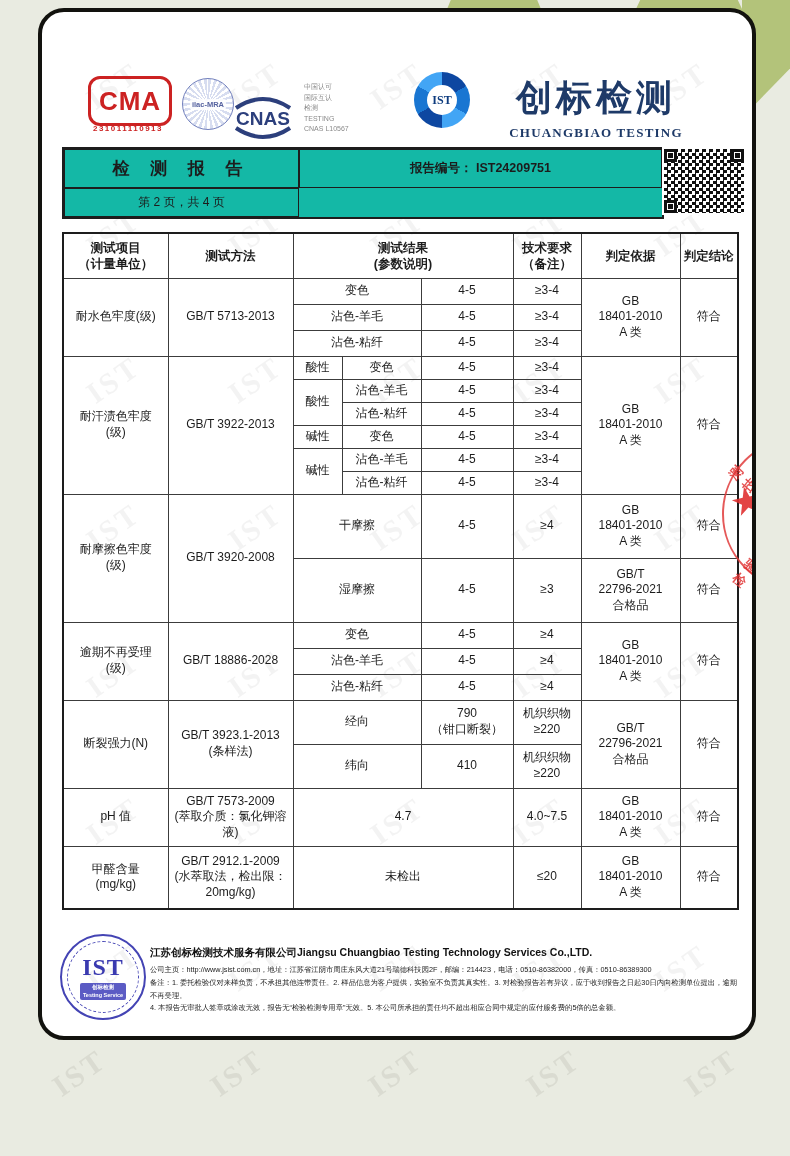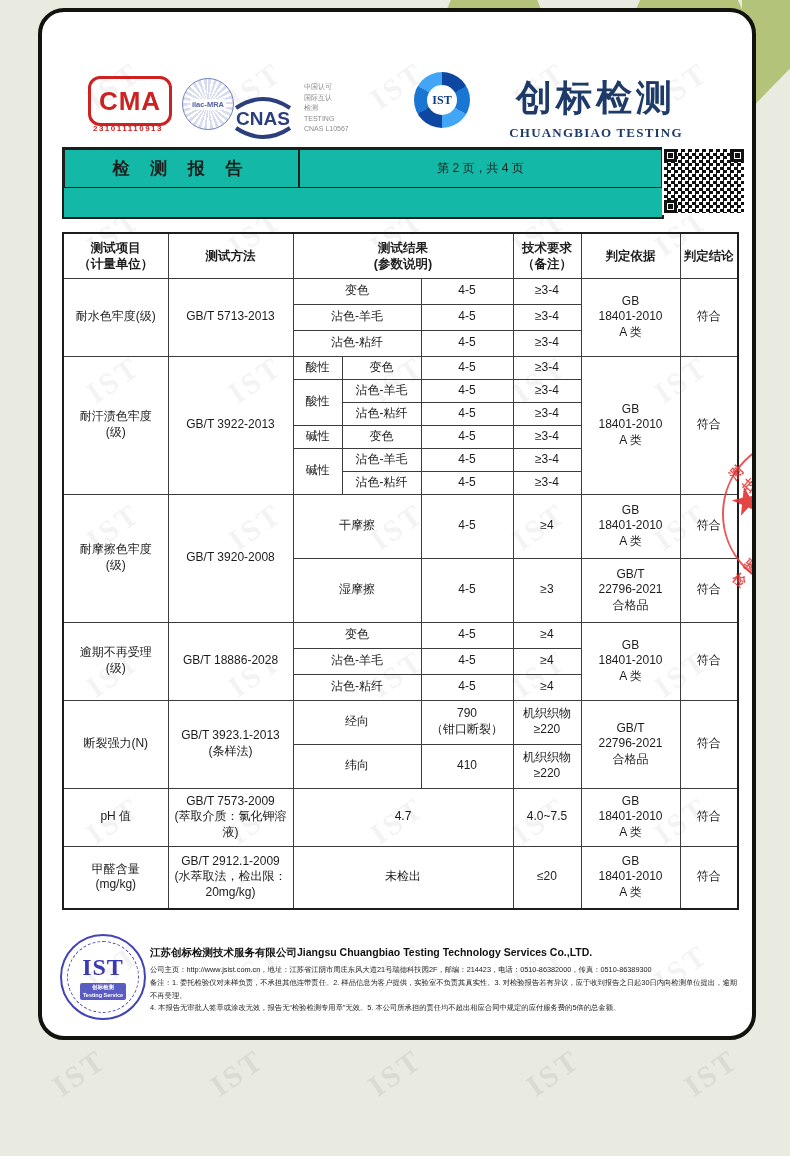--- a/index.html
+++ b/index.html
@@ -196,20 +196,21 @@
   <div class="abs ist-logo">
       <i>IST</i>
     </div>
   <div class="abs brand">
     <div class="brand-cn">创标检测</div>
     <div class="brand-en">CHUANGBIAO TESTING</div>
   </div>
 
   <div class="abs info">
     <div class="info-title">检 测 报 告</div>
+    <div class="info-no">报告编号： IST24209751</div>
     <div class="info-page">第 2 页，共 4 页</div>
   </div>
 
   <div class="abs qr">
     <div class="qr-bits">
       <div class="finder f1"></div>
       <div class="finder f2"></div>
       <div class="finder f3"></div>
     </div>
   </div>

